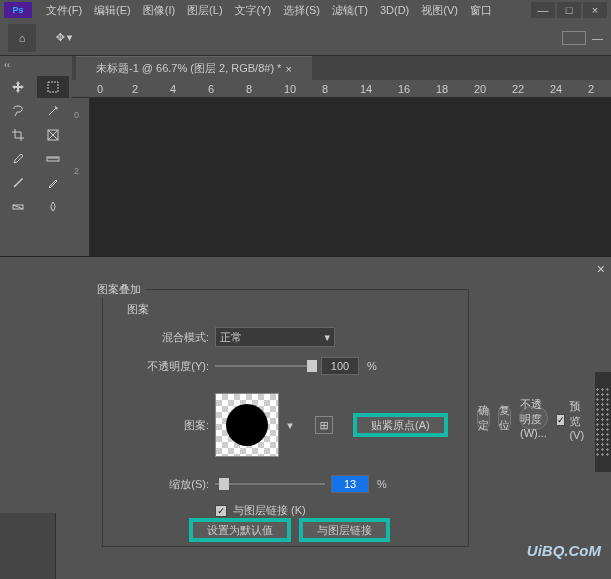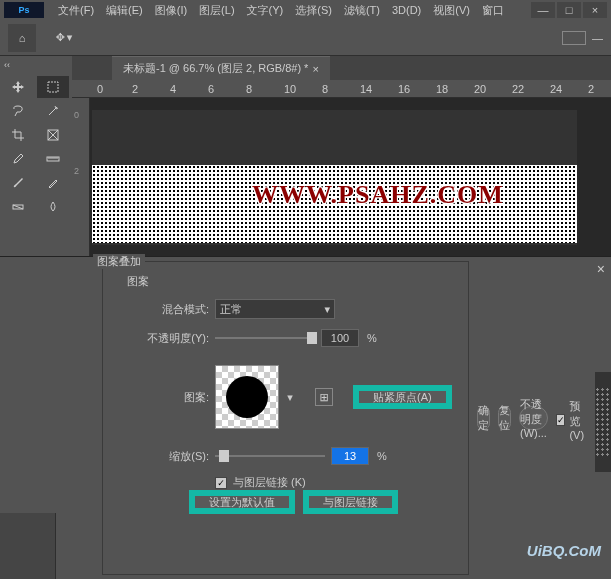--- a/index.html
+++ b/index.html
@@ -1,63 +1,63 @@
 <!DOCTYPE html>
 <html><head>
 <meta charset="utf-8">
 <style>
 *{margin:0;padding:0;box-sizing:border-box;font-family:"Microsoft YaHei",sans-serif;font-size:11px;color:#ccc;}
 body{background:#535353;width:611px;height:579px;overflow:hidden;position:relative;}
 .menubar{height:20px;background:#535353;display:flex;align-items:center;padding:0 4px;}
-.ps-icon{width:40px;height:16px;background:#0f172a;display:flex;align-items:center;justify-content:center;color:#31a8ff;font-weight:bold;font-size:9px;margin-right:8px;}
+.ps-icon{width:28px;height:16px;background:#4c1d95;display:flex;align-items:center;justify-content:center;color:#31a8ff;font-weight:bold;font-size:9px;margin-right:8px;}
 .menu-item{padding:8px 6px;cursor:pointer;}
 .win-controls{margin-left:auto;display:flex;gap:2px;}
 .win-btn{width:24px;height:16px;background:#454545;display:flex;align-items:center;justify-content:center;}
 .toolbar{height:36px;background:#535353;border-bottom:1px solid #2e2e2e;display:flex;align-items:center;padding:0 8px;gap:8px;}
 .home-btn{width:28px;height:28px;background:#454545;display:flex;align-items:center;justify-content:center;}
 .move-btn{width:40px;height:24px;display:flex;align-items:center;justify-content:center;gap:2px;}
 .tb-right{margin-left:auto;display:flex;gap:6px;align-items:center;}
 .tb-rect{width:24px;height:14px;border:1px solid #888;}
 .main-area{display:flex;height:200px;}
 .left-tools{width:72px;background:#535353;display:flex;flex-direction:column;padding-top:4px;}
 .collapse-arr{height:14px;text-align:left;padding-left:4px;font-size:9px;}
 .tool-grid{display:grid;grid-template-columns:1fr 1fr;gap:2px;padding:2px;}
 .tool{width:32px;height:22px;display:flex;align-items:center;justify-content:center;background:#535353;}
 .tool.sel{background:#333;}
 .doc-area{flex:1;display:flex;flex-direction:column;}
 .tab-bar{height:24px;display:flex;align-items:flex-end;background:#434343;padding-left:4px;}
-.tab{background:#535353;padding:4px 11px;border-top:1px solid #666;font-size:10px;display:flex;align-items:center;gap:4px;margin-left:36px;}
+.tab{background:#535353;padding:4px 20px;border-top:1px solid #666;font-size:10px;display:flex;align-items:center;gap:4px;}
 .ruler-h{height:18px;background:#535353;border-bottom:1px solid #2e2e2e;display:flex;align-items:center;font-size:9px;color:#999;position:relative;padding-left:20px;}
 .ruler-h span{position:absolute;}
 .canvas-wrap{flex:1;background:#282828;padding:12px 0 0 20px;position:relative;}
 .ruler-v{position:absolute;left:0;top:0;width:18px;height:100%;background:#535353;border-right:1px solid #2e2e2e;}
 .ruler-v span{position:absolute;font-size:9px;color:#999;left:2px;}
 .canvas{background:#333;width:485px;height:135px;position:relative;}
 .halftone{position:absolute;left:0;top:55px;width:485px;height:78px;background-image:radial-gradient(circle,#000 1px,#fff 1px);background-size:4px 4px;}
 .wm{position:absolute;top:70px;left:160px;font-size:26px;font-weight:900;color:#8b0000;font-family:Georgia,serif;letter-spacing:1px;text-shadow:1px 1px 0 #fff,-1px -1px 0 #fff,1px -1px 0 #fff,-1px 1px 0 #fff;}
 .dialog-overlay{position:absolute;left:0;top:256px;width:611px;height:323px;background:#535353;border-top:1px solid #222;}
 .close-x{position:absolute;right:6px;top:4px;font-size:14px;cursor:pointer;}
-.dialog-body{display:flex;padding:4px 14px;gap:8px;height:100%;}
+.dialog-body{display:flex;padding:32px 14px;gap:8px;height:100%;}
 .left-panel{width:80px;}
 .mid-panel{flex:1;border:1px solid #3a3a3a;padding:8px 16px;position:relative;}
 .section-title{position:absolute;top:-8px;left:-10px;background:#535353;padding:0 4px;font-size:11px;}
 .group-title{margin-top:4px;margin-left:8px;}
 .row{display:flex;align-items:center;margin-top:10px;gap:6px;}
 .label{width:90px;text-align:right;}
 .select{width:120px;height:20px;background:#3a3a3a;border:1px solid #666;padding:0 4px;display:flex;align-items:center;justify-content:space-between;}
 .slider{flex:1;max-width:100px;height:14px;position:relative;background:linear-gradient(#777,#777) no-repeat center/100% 2px;}
 .slider-thumb{position:absolute;width:10px;height:12px;background:#ccc;top:1px;}
 .numbox{width:38px;height:18px;background:#3a3a3a;border:1px solid #666;text-align:center;line-height:16px;}
 .numbox.hl{background:#1473e6;color:#fff;}
 .pct{margin-left:2px;}
 .pattern-thumb{width:64px;height:64px;background-image:linear-gradient(45deg,#ccc 25%,transparent 25%),linear-gradient(-45deg,#ccc 25%,transparent 25%),linear-gradient(45deg,transparent 75%,#ccc 75%),linear-gradient(-45deg,transparent 75%,#ccc 75%);background-size:12px 12px;background-position:0 0,0 6px,6px -6px,-6px 0;background-color:#fff;display:flex;align-items:center;justify-content:center;border:1px solid #888;}
 .circ{width:42px;height:42px;border-radius:50%;background:#000;}
 .dd{width:10px;text-align:center;}
 .snap-icon{width:18px;height:18px;border:1px solid #888;display:flex;align-items:center;justify-content:center;}
-.btn{height:24px;background:#5a5a5a;border:6px solid #14b8a6;padding:0 14px;display:flex;align-items:center;justify-content:center;}
+.btn{height:24px;background:#5a5a5a;border:4px solid #14b8a6;padding:0 14px;display:flex;align-items:center;justify-content:center;}
 .btn-row{display:flex;gap:8px;margin-left:70px;}
 .right-panel{width:120px;display:flex;flex-direction:row;gap:8px;align-items:center;}
 .rbtn{width:110px;height:24px;border:1px solid #777;border-radius:12px;display:flex;align-items:center;justify-content:center;background:#5a5a5a;}
 .chk-row{display:flex;align-items:center;gap:4px;margin-top:4px;}
 .chk{width:12px;height:12px;background:#ccc;border:1px solid #444;display:flex;align-items:center;justify-content:center;color:#000;font-size:9px;}
 .preview-box{width:100px;height:100px;background:#333;margin-top:8px;display:flex;align-items:center;justify-content:center;}
 .preview-inner{width:70px;height:70px;background-image:radial-gradient(circle,#888 1.2px,#333 1.2px);background-size:5px 5px;}
 .watermark2{position:absolute;right:10px;bottom:20px;font-size:15px;font-weight:bold;color:#b7d4e8;font-style:italic;}
 .panel-strip{position:absolute;left:0;top:256px;width:56px;height:323px;background:#454545;border-right:1px solid #2e2e2e;}
 </style>
@@ -187,24 +187,20 @@
       <span style="left:402px">20</span>
       <span style="left:440px">22</span>
       <span style="left:478px">24</span>
       <span style="left:516px">2</span>
     </div>
     <div class="canvas-wrap">
       <div class="ruler-v">
         <span style="top:12px">0</span>
         <span style="top:68px">2</span>
       </div>
-      <div class="canvas">
-        <div class="halftone"></div>
-        <div class="wm">WWW.PSAHZ.COM</div>
-      </div>
     </div>
   </div>
 </div>
 
 <div class="dialog-overlay">
   <div class="close-x">×</div>
 
   <div class="panel-strip">
     <div style="height:150px"></div>
 

